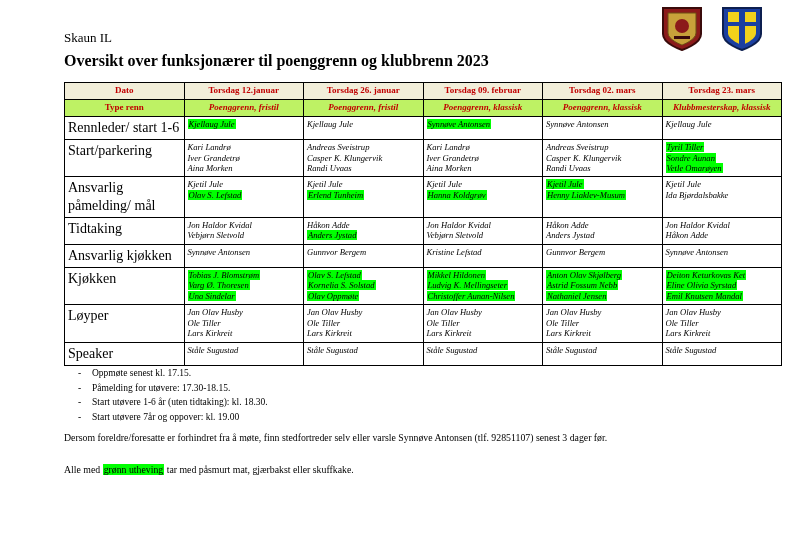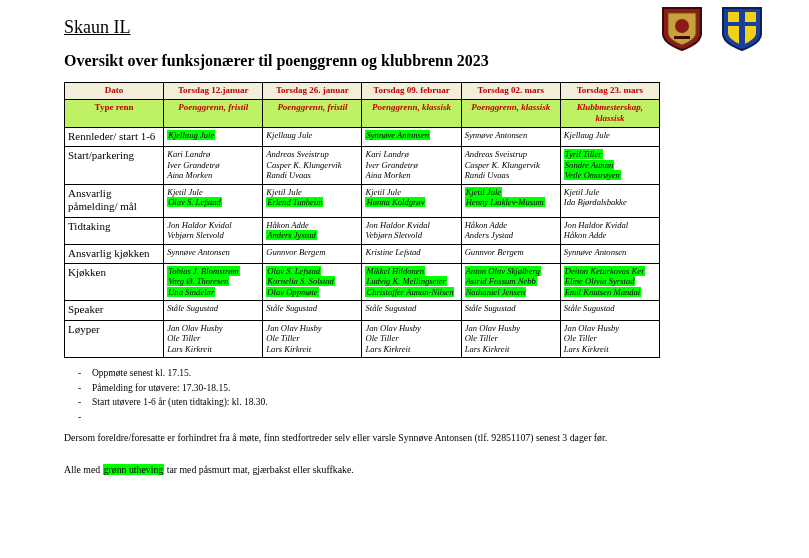--- a/index.html
+++ b/index.html
@@ -16,24 +16,23 @@
   }
   .page {
     position: relative;
     width: 809px;
     height: 558px;
     padding: 0;
   }
   .org-name {
     position: absolute;
     left: 64px;
-    top: 17px;
-    font-size: 18px;
-    font-family: "Liberation Serif", serif;
-    text-decoration: underline;
+    top: 30px;
+    font-size: 13px;
+    font-family: "Liberation Serif", serif;
   }
   .crests {
     position: absolute;
     right: 46px;
     top: 6px;
     display: flex;
     gap: 18px;
     align-items: center;
   }
   .crest {
@@ -46,21 +45,21 @@
     top: 52px;
     font-size: 16px;
     font-weight: bold;
     font-family: "Liberation Serif", serif;
   }
   table.schedule {
     position: absolute;
     left: 64px;
     top: 82px;
     border-collapse: collapse;
-    width: 596px;
+    width: 718px;
     font-size: 8.6px;
     font-family: "Liberation Serif", serif;
     table-layout: fixed;
   }
   table.schedule td, table.schedule th {
     border: 1px solid #000000;
     vertical-align: top;
     padding: 2px 3px 3px 3px;
     line-height: 1.22;
   }
@@ -77,21 +76,21 @@
   tr.hdr2 td {
     background: #bef264;
     color: #c00000;
     font-weight: bold;
     text-align: center;
     font-size: 9px;
   }
   td.rowlabel {
     width: 70px;
     background: #ffffff;
-    font-size: 11px;
+    font-size: 14px;
   }
   td.cell {
     width: 125px;
     font-style: italic;
   }
   .hl {
     background: #00ff00;
     display: inline;
     padding: 0 1px;
   }
@@ -305,83 +304,84 @@
             <span class="line"><span class="hl">Astrid Fossum Nebb</span></span>
             <span class="line"><span class="hl">Nathaniel Jensen</span></span>
           </td>
           <td class="cell">
             <span class="line"><span class="hl">Deiton Keturkovas Ket</span></span>
             <span class="line"><span class="hl">Eline Olivia Syrstad</span></span>
             <span class="line"><span class="hl">Emil Knutsen Mandal</span></span>
           </td>
         </tr>
         <tr>
+          <td class="rowlabel">Løyper</td>
+          <td class="cell">
+            <span class="line">Jan Olav Husby</span>
+            <span class="line">Ole Tiller</span>
+            <span class="line">Lars Kirkreit</span>
+          </td>
+          <td class="cell">
+            <span class="line">Jan Olav Husby</span>
+            <span class="line">Ole Tiller</span>
+            <span class="line">Lars Kirkreit</span>
+          </td>
+          <td class="cell">
+            <span class="line">Jan Olav Husby</span>
+            <span class="line">Ole Tiller</span>
+            <span class="line">Lars Kirkreit</span>
+          </td>
+          <td class="cell">
+            <span class="line">Jan Olav Husby</span>
+            <span class="line">Ole Tiller</span>
+            <span class="line">Lars Kirkreit</span>
+          </td>
+          <td class="cell">
+            <span class="line">Jan Olav Husby</span>
+            <span class="line">Ole Tiller</span>
+            <span class="line">Lars Kirkreit</span>
+          </td>
+        </tr>
+        <tr>
           <td class="rowlabel">Speaker</td>
           <td class="cell">
             <span class="line">Ståle Sugustad</span>
           </td>
           <td class="cell">
             <span class="line">Ståle Sugustad</span>
           </td>
           <td class="cell">
             <span class="line">Ståle Sugustad</span>
           </td>
           <td class="cell">
             <span class="line">Ståle Sugustad</span>
           </td>
           <td class="cell">
             <span class="line">Ståle Sugustad</span>
-          </td>
-        </tr>
-        <tr>
-          <td class="rowlabel">Løyper</td>
-          <td class="cell">
-            <span class="line">Jan Olav Husby</span>
-            <span class="line">Ole Tiller</span>
-            <span class="line">Lars Kirkreit</span>
-          </td>
-          <td class="cell">
-            <span class="line">Jan Olav Husby</span>
-            <span class="line">Ole Tiller</span>
-            <span class="line">Lars Kirkreit</span>
-          </td>
-          <td class="cell">
-            <span class="line">Jan Olav Husby</span>
-            <span class="line">Ole Tiller</span>
-            <span class="line">Lars Kirkreit</span>
-          </td>
-          <td class="cell">
-            <span class="line">Jan Olav Husby</span>
-            <span class="line">Ole Tiller</span>
-            <span class="line">Lars Kirkreit</span>
-          </td>
-          <td class="cell">
-            <span class="line">Jan Olav Husby</span>
-            <span class="line">Ole Tiller</span>
-            <span class="line">Lars Kirkreit</span>
           </td>
         </tr>
       </tbody>
   </table>
 
   <div class="notes">
     <div class="note-row">
         <span class="dash">-</span>
         <span>Oppmøte senest kl. 17.15.</span>
       </div>
     <div class="note-row">
         <span class="dash">-</span>
         <span>Påmelding for utøvere: 17.30-18.15.</span>
       </div>
     <div class="note-row">
         <span class="dash">-</span>
         <span>Start utøvere 1-6 år (uten tidtaking): kl. 18.30.</span>
       </div>
     <div class="note-row">
         <span class="dash">-</span>
+        <span>Start utøvere 7år og oppover: kl. 19.00</span>
       </div>
   </div>
 
   <div class="para para1">Dersom foreldre/foresatte er forhindret fra å møte, finn stedfortreder selv eller varsle Synnøve Antonsen (tlf. 92851107) senest 3 dager før.</div>
 
   <div class="para para2">
     <span>Alle med </span><span class="footnote-hl">grønn utheving</span><span> tar med påsmurt mat, gjærbakst eller skuffkake.</span>
   </div>
 
 </div>

